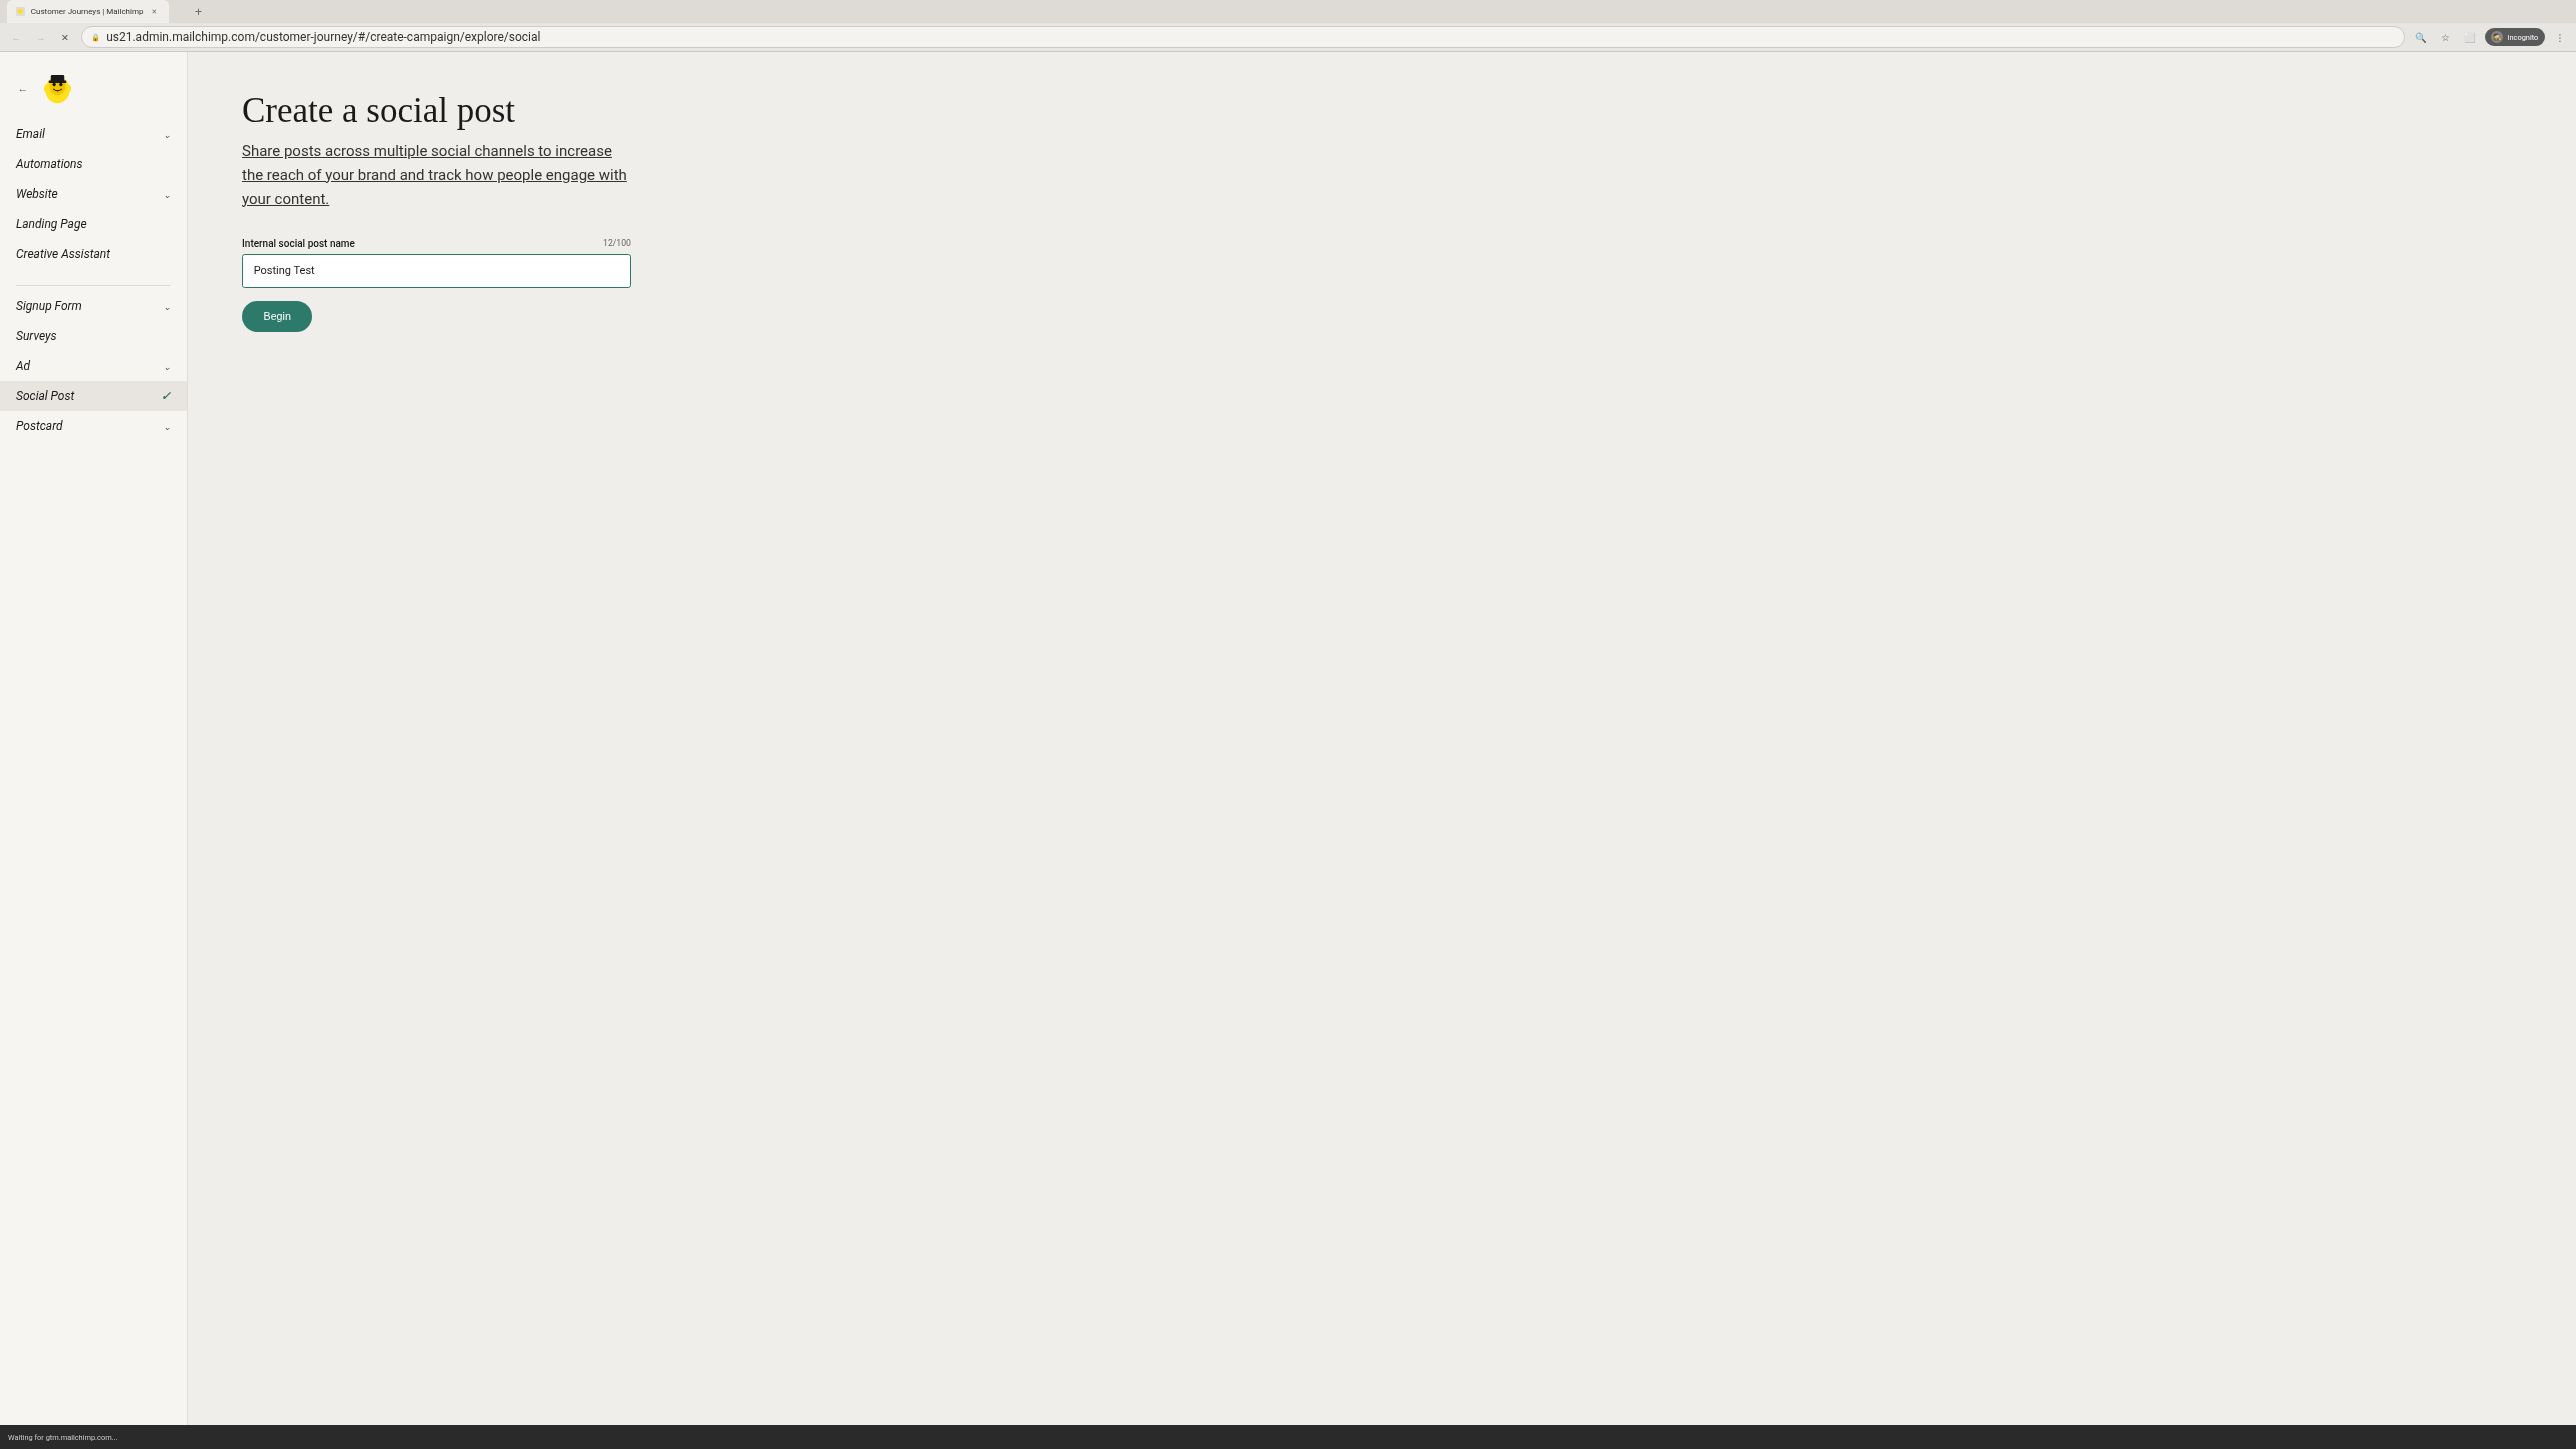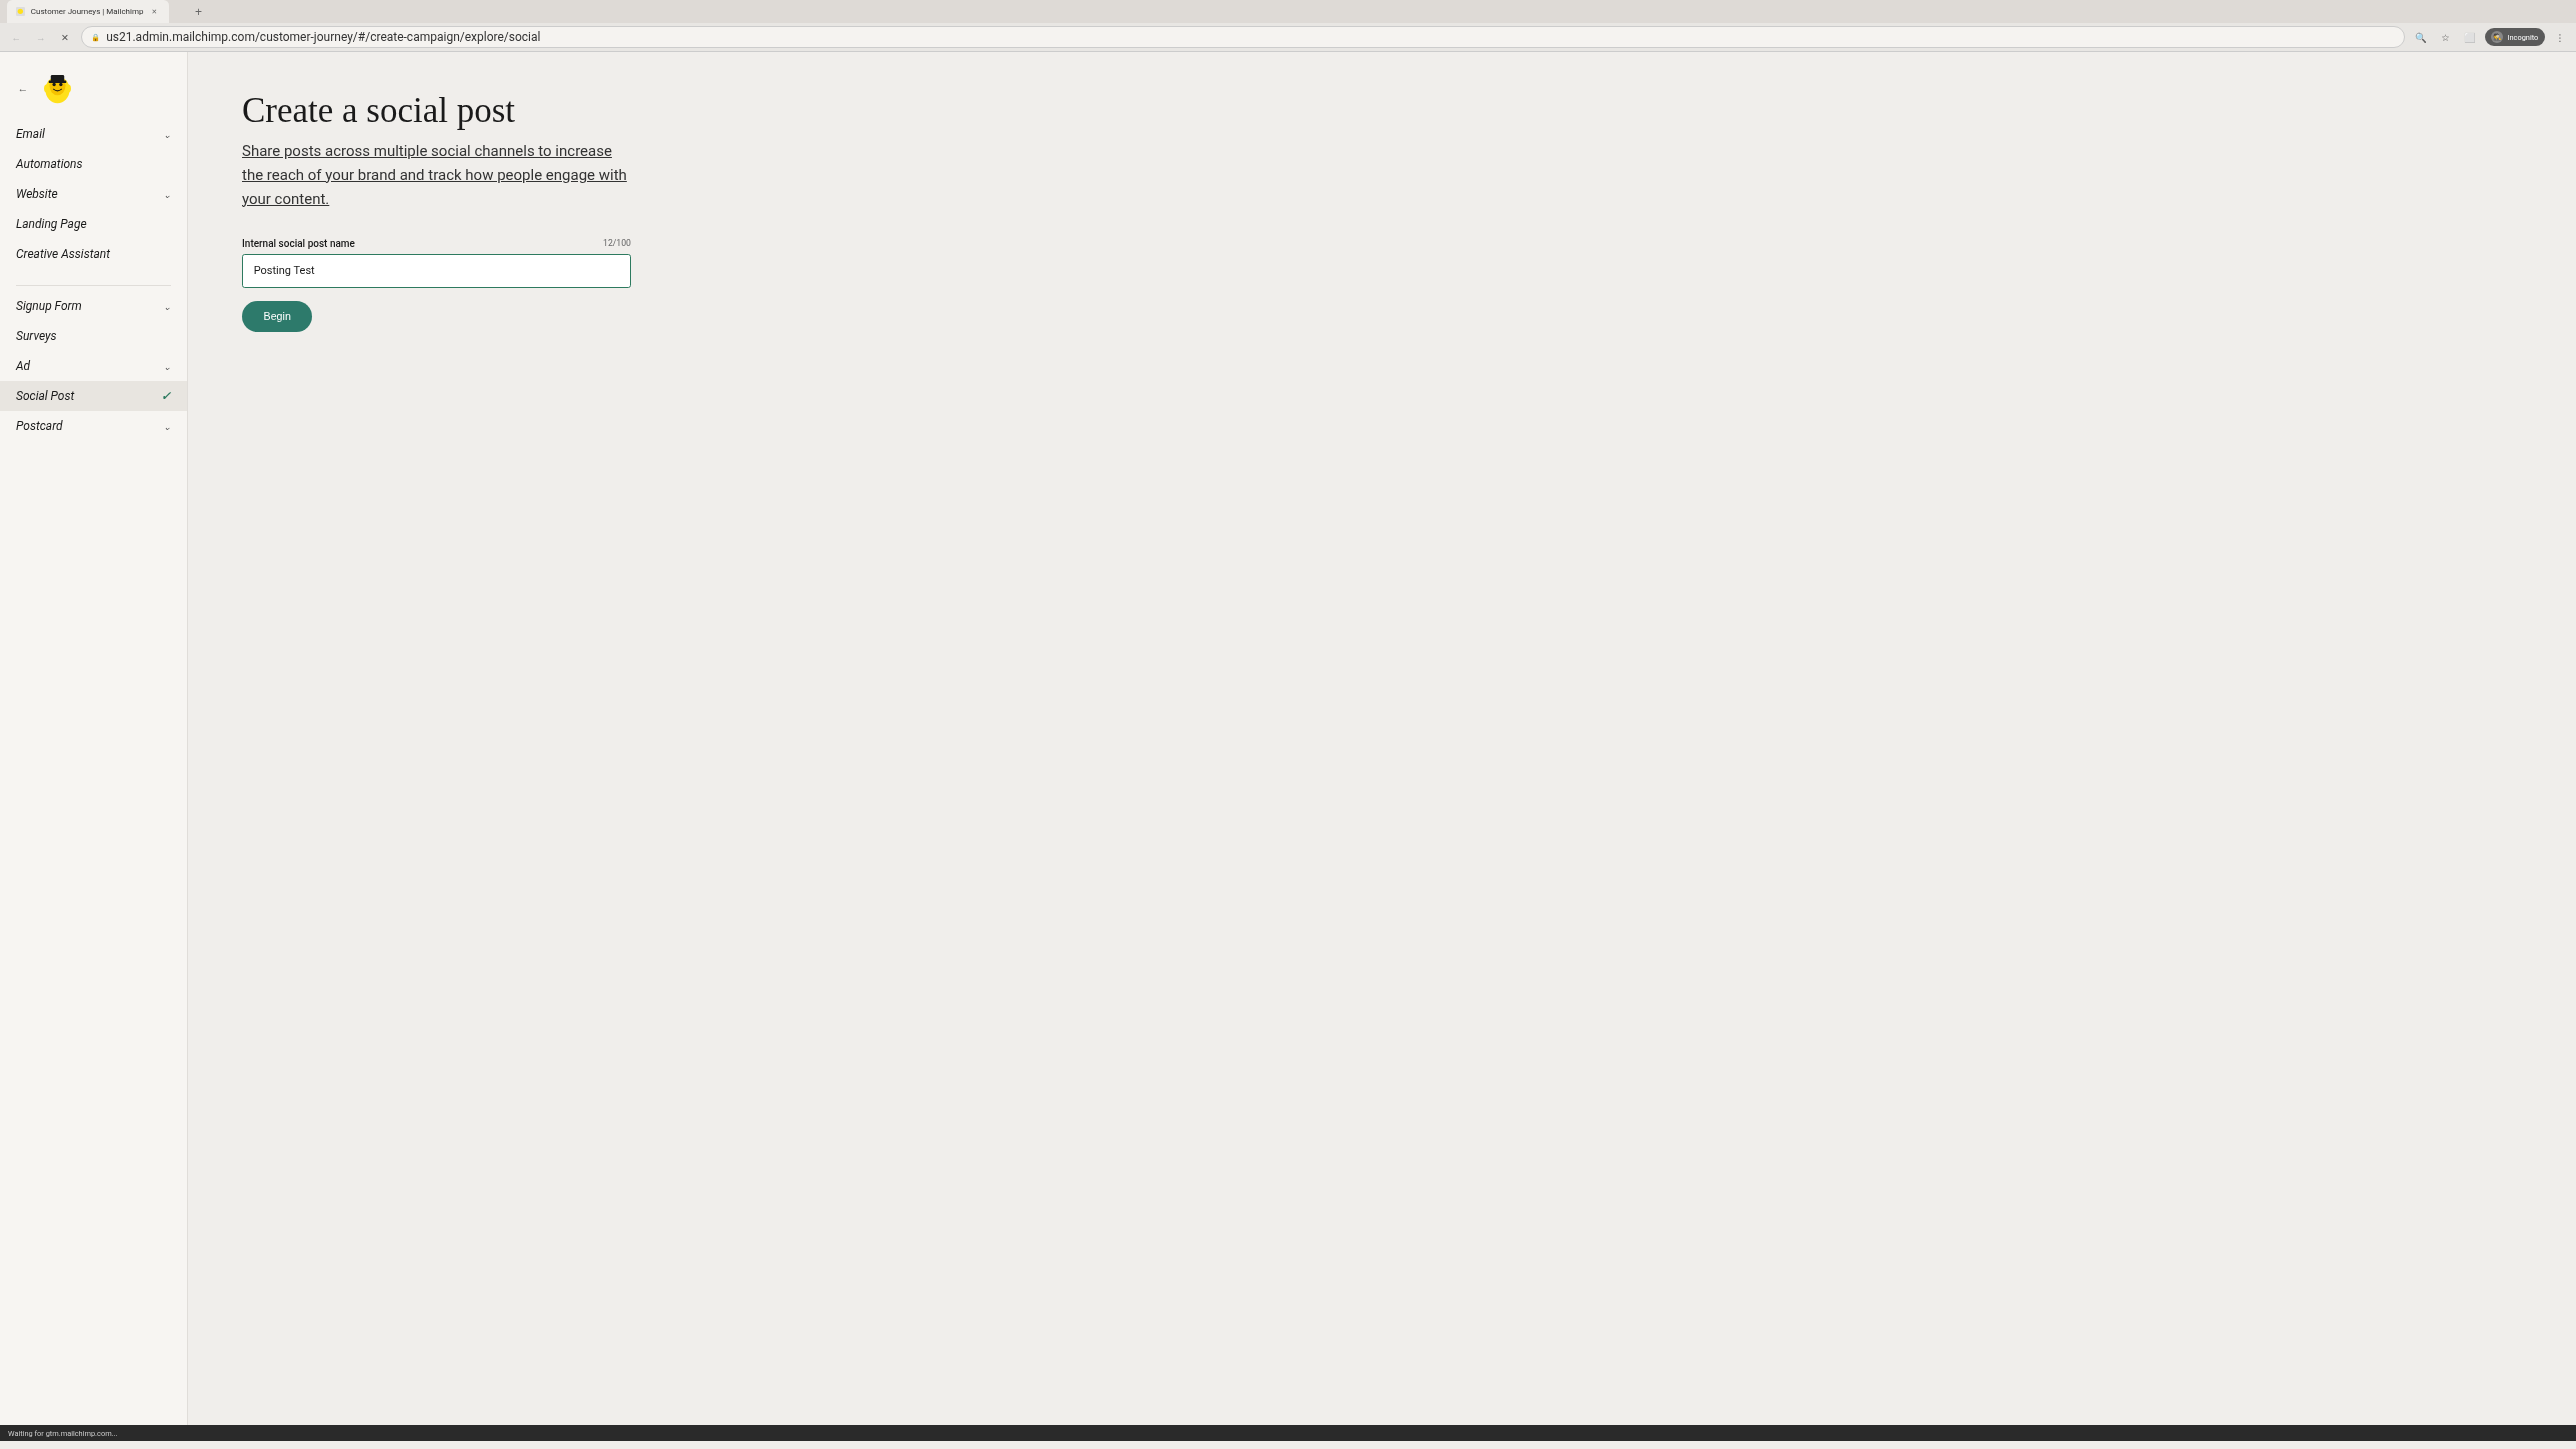--- a/index.html
+++ b/index.html
@@ -333,21 +333,21 @@
       cursor: pointer;
       transition: background 0.15s;
     }
 
     
     .status-bar {
       background: #2a2a2a;
       color: #ccc;
       font-size: 7.4px;
       padding: 2.7px 8px;
-      height: 16px;
+      height: 24px;
       display: flex;
       align-items: center;
     }
   </style>
 </head>
 <body>
 
 <div class="browser-chrome">
 
   <div class="tab-bar">

